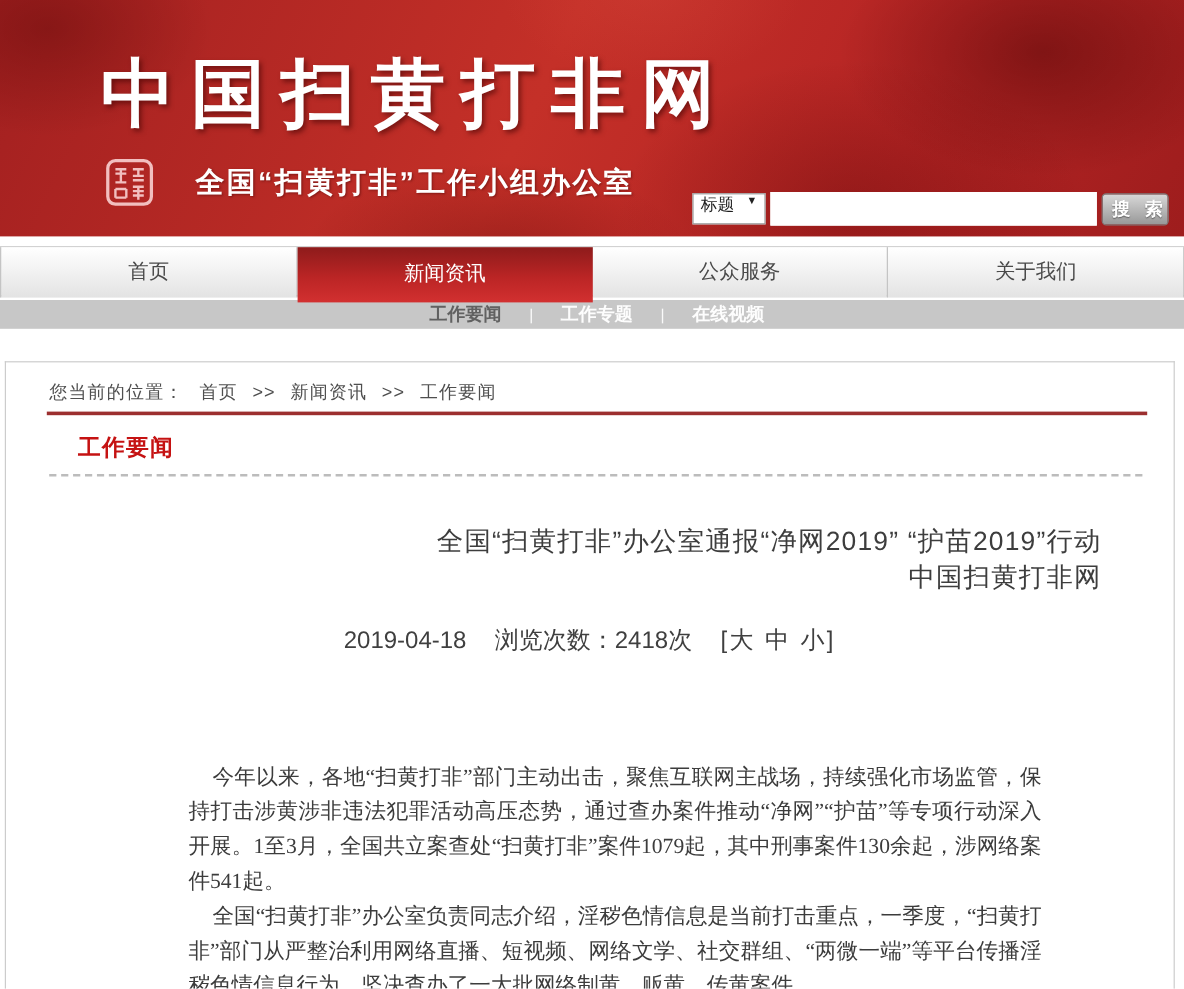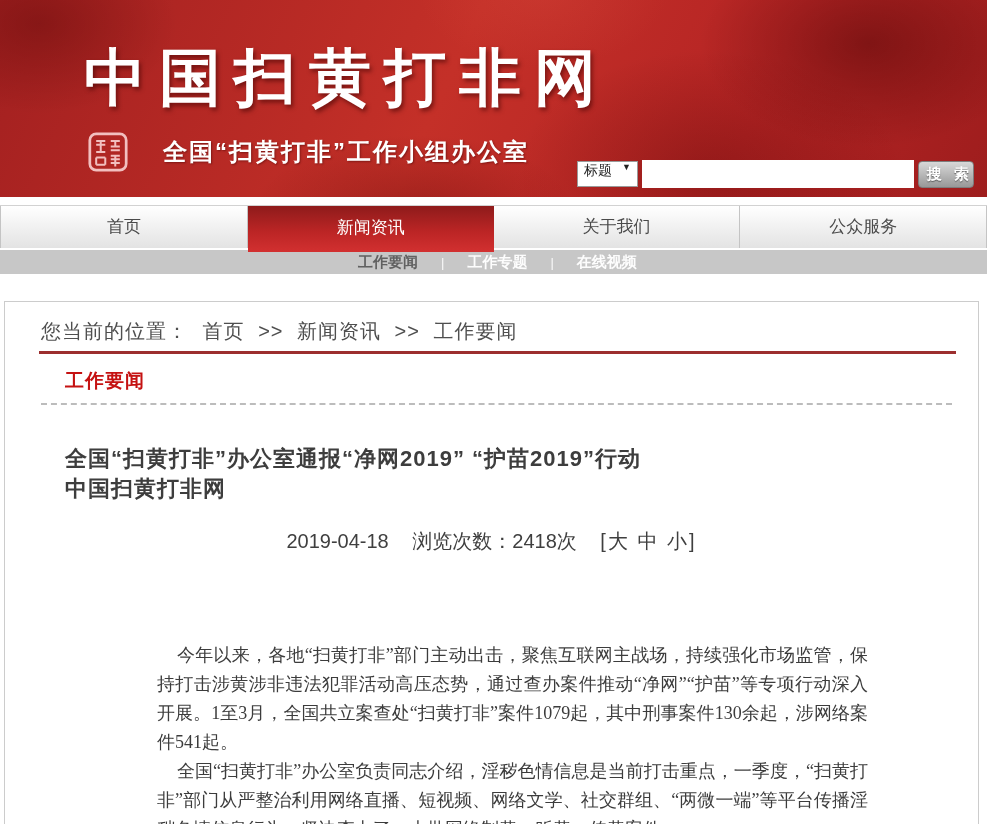--- a/index.html
+++ b/index.html
@@ -129,41 +129,41 @@
   .content-box {
     margin: 27px 8px 0 4px;
     border: 1px solid #cccccc;
     border-bottom: none;
     height: 523px;
     background: #ffffff;
     overflow: hidden;
   }
   .breadcrumb {
     margin: 16px 0 0 36px;
-    font-size: 20px; color: #4f4f4f; letter-spacing: 1px;
+    font-size: 15px; color: #4f4f4f; letter-spacing: 1px;
   }
   .breadcrumb a { color: #4f4f4f; text-decoration: none; cursor: pointer; }
   .breadcrumb .sep { margin: 0 7px; }
   .breadcrumb .prefix { margin-right: 8px; }
   .red-rule {
     height: 3px; background: #9c2f2f;
     margin: 6px 22px 0 34px;
   }
   .section-title {
     margin: 14px 0 0 60px;
     font-size: 19px; font-weight: bold; color: #c51212; letter-spacing: 1px;
   }
   .dashed-rule {
     border-top: 2px dashed #bcbcbc;
     margin: 9px 26px 0 36px;
   }
   .article-title {
     margin: 39px 60px 16px;
-    text-align: left;
-    font-size: 22px; font-weight: bold; color: #3d3d3d;
+    text-align: right;
+    font-size: 22px; font-weight: normal; color: #3d3d3d;
     line-height: 30px; letter-spacing: 1px;
   }
   .meta {
     margin-top: 24px;
     text-align: center;
     font-size: 20px; color: #3f3f3f;
   }
   .meta > span { margin: 0 9px; }
   .meta .unit { margin: 0 0 0 4px; }
   .meta .views-group { margin: 0 9px; }
@@ -202,22 +202,22 @@
       <span class="arrow">▼</span>
     </div>
     <input class="search-input" type="text" value="" style="">
     <button class="search-btn">搜 索</button>
   </div>
 </div>
 
 <div class="nav">
   <div class="nav-item">首页</div>
   <div class="nav-item active">新闻资讯</div>
+  <div class="nav-item">公众服务</div>
   <div class="nav-item">关于我们</div>
-  <div class="nav-item">公众服务</div>
 </div>
 
 <div class="subnav">
   <div class="subnav-item current">工作要闻</div>
   <span class="subnav-sep">|</span>
   <div class="subnav-item">工作专题</div>
   <span class="subnav-sep">|</span>
   <div class="subnav-item">在线视频</div>
 </div>
 

